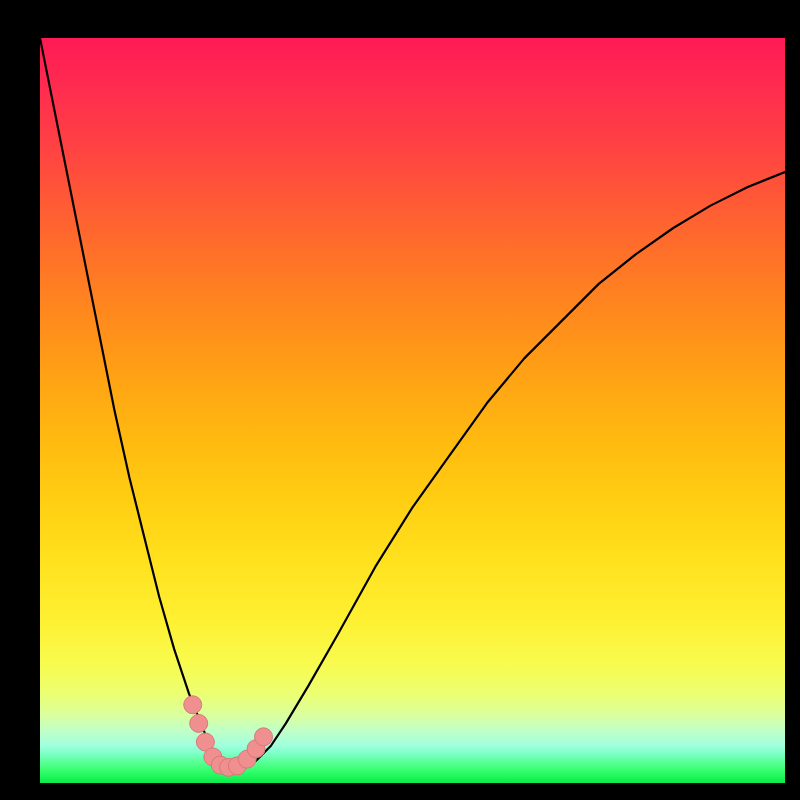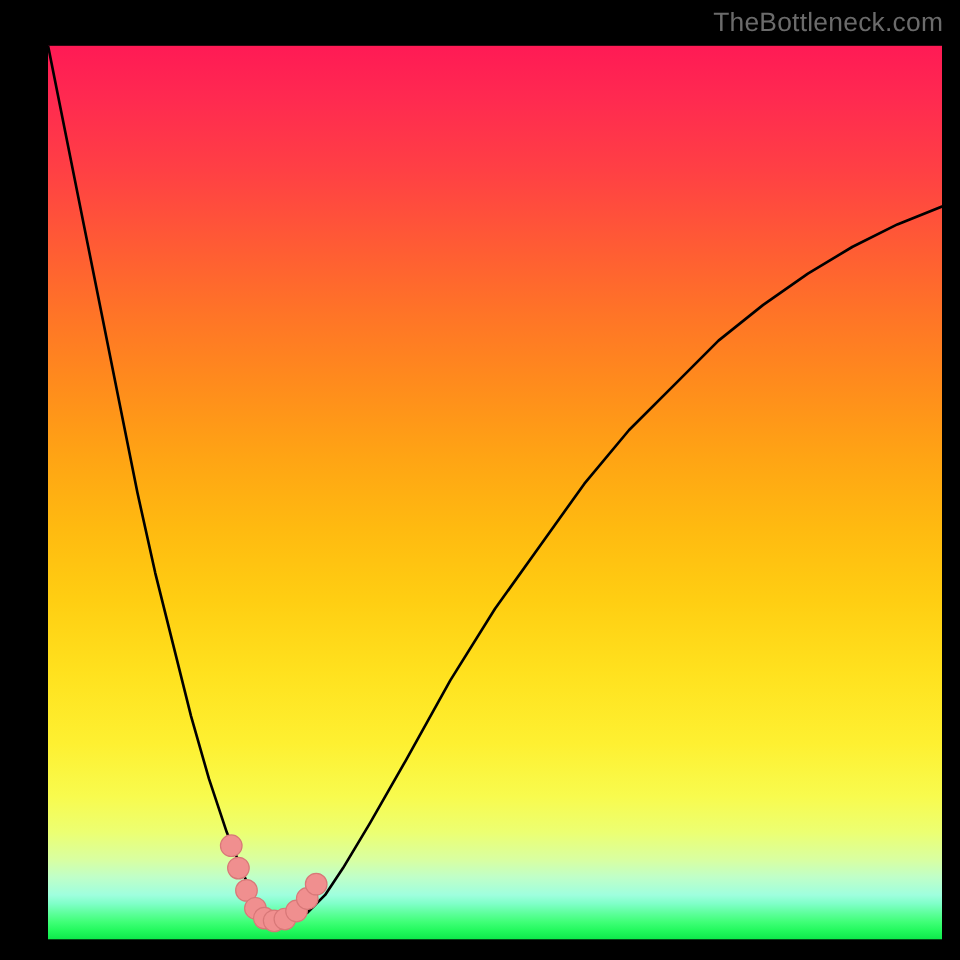--- a/index.html
+++ b/index.html
@@ -90,14 +90,13 @@
           <circle cx="180.29" cy="727.12" r="9" fill="#f08f8f" stroke="#d87878" stroke-width="1"></circle>
           <circle cx="188.49" cy="729.36" r="9" fill="#f08f8f" stroke="#d87878" stroke-width="1"></circle>
           <circle cx="197.43" cy="727.87" r="9" fill="#f08f8f" stroke="#d87878" stroke-width="1"></circle>
           <circle cx="207.11" cy="721.16" r="9" fill="#f08f8f" stroke="#d87878" stroke-width="1"></circle>
           <circle cx="216.05" cy="710.73" r="9" fill="#f08f8f" stroke="#d87878" stroke-width="1"></circle>
           <circle cx="223.50" cy="698.81" r="9" fill="#f08f8f" stroke="#d87878" stroke-width="1"></circle>
         </g>
     </svg>
   </div>
 
-  <div class="watermark">TheBottleneck.com</div>
 </div>
 
 </body></html>

